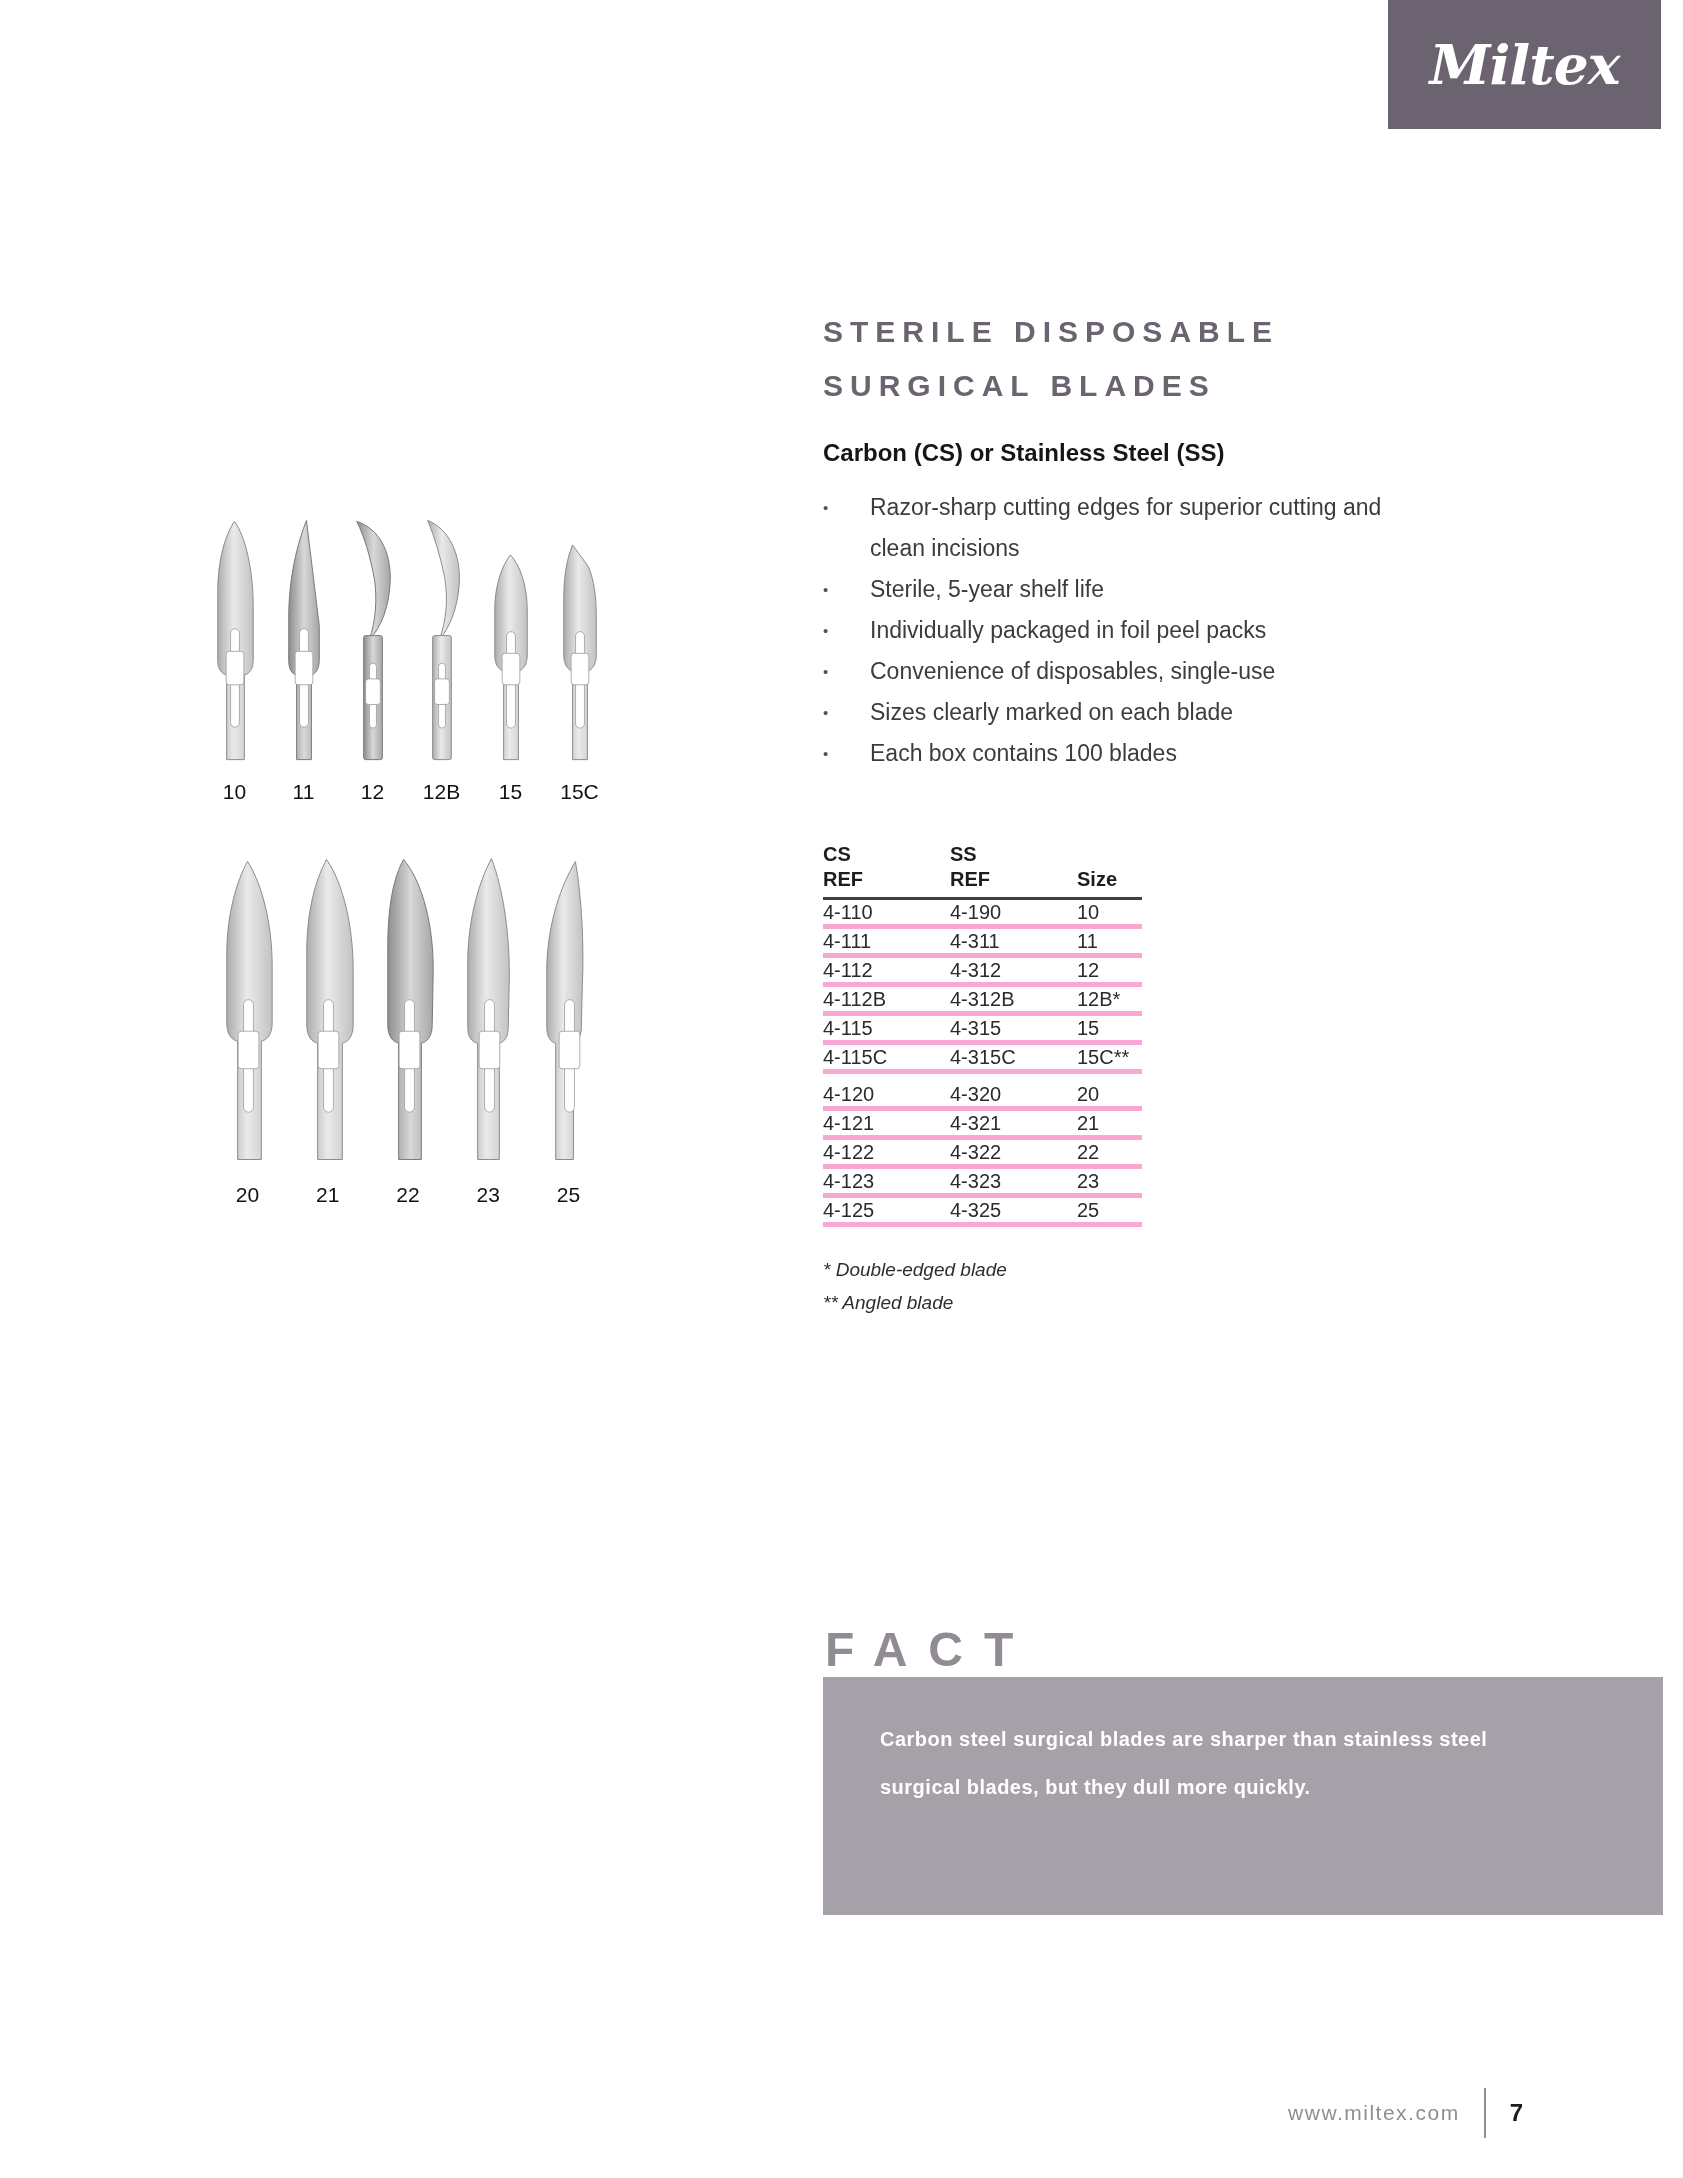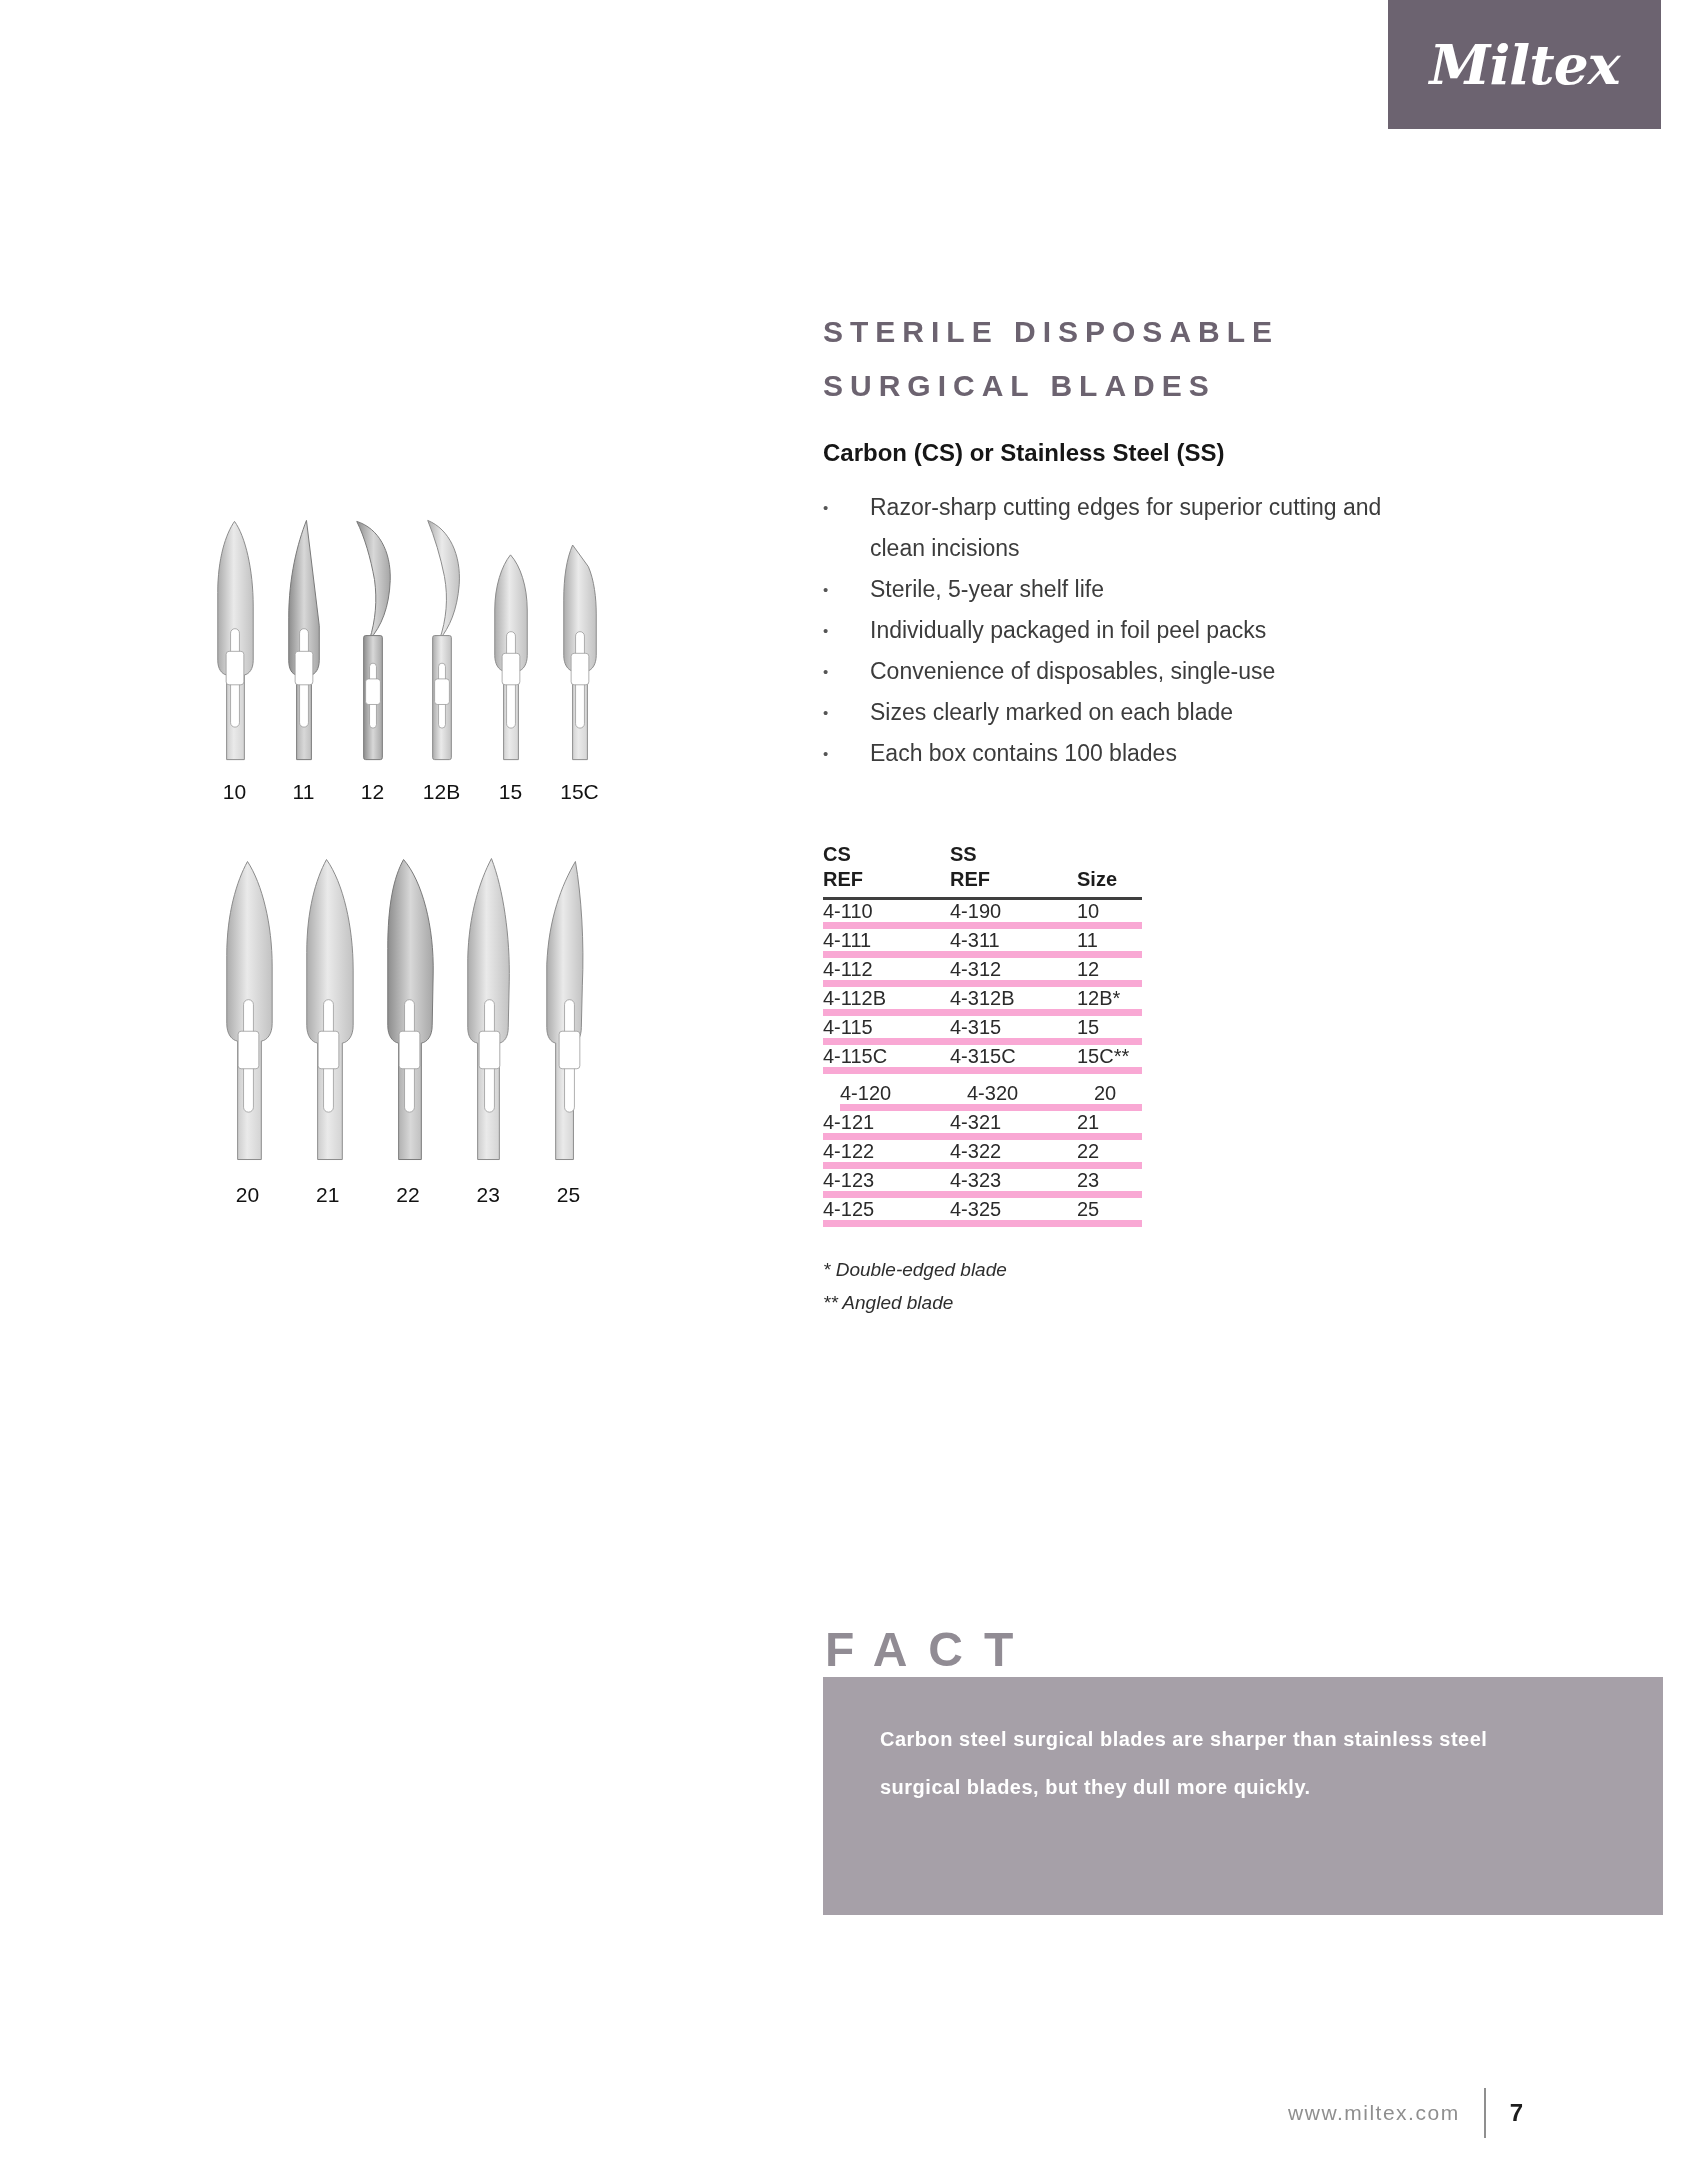--- a/index.html
+++ b/index.html
@@ -59,23 +59,23 @@
 
   
   .ref-table { position:absolute; left:823px; top:842px; width:319px; color:#2b2b2b; }
   .thead {
     display:grid; grid-template-columns:127px 127px 65px; align-items:end;
     font-size:20px; font-weight:bold; line-height:25px; color:#1d1d1d;
     padding-bottom:5px; border-bottom:3px solid #3f3f3f;
   }
   .trow {
     display:grid; grid-template-columns:127px 127px 65px; align-items:center;
-    height:29px; font-size:20px; border-bottom:7px solid #f9a8d4;
-  }
-  .trow.group-gap { margin-top:8px;margin-left:17px; }
+    height:29px; font-size:20px; border-bottom:5px solid #f9a8d4;
+  }
+  .trow.group-gap { margin-top:8px; }
 
   .footnotes { position:absolute; left:823px; top:1253px; font-size:19px; line-height:33px; color:#2e2e2e;font-style:italic; }
 
   
   .fact-heading {
     position:absolute; left:825px; top:1622px;
     font-size:48px; font-weight:bold; letter-spacing:21px;
     color:var(--fact-heading,#918c94);
   }
   .fact-box {

